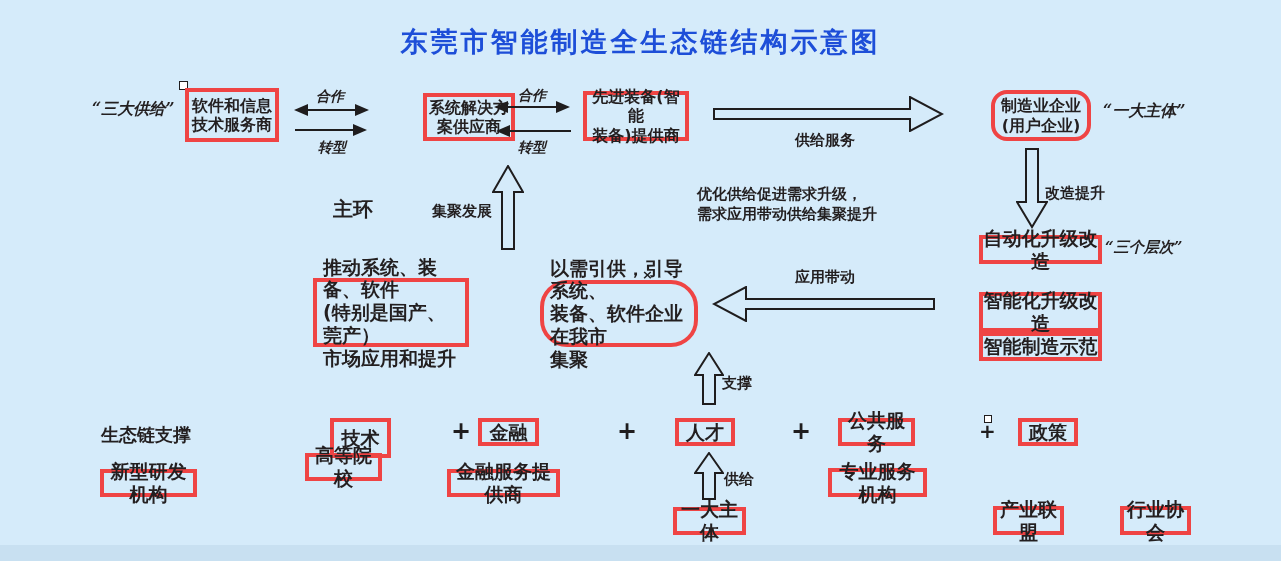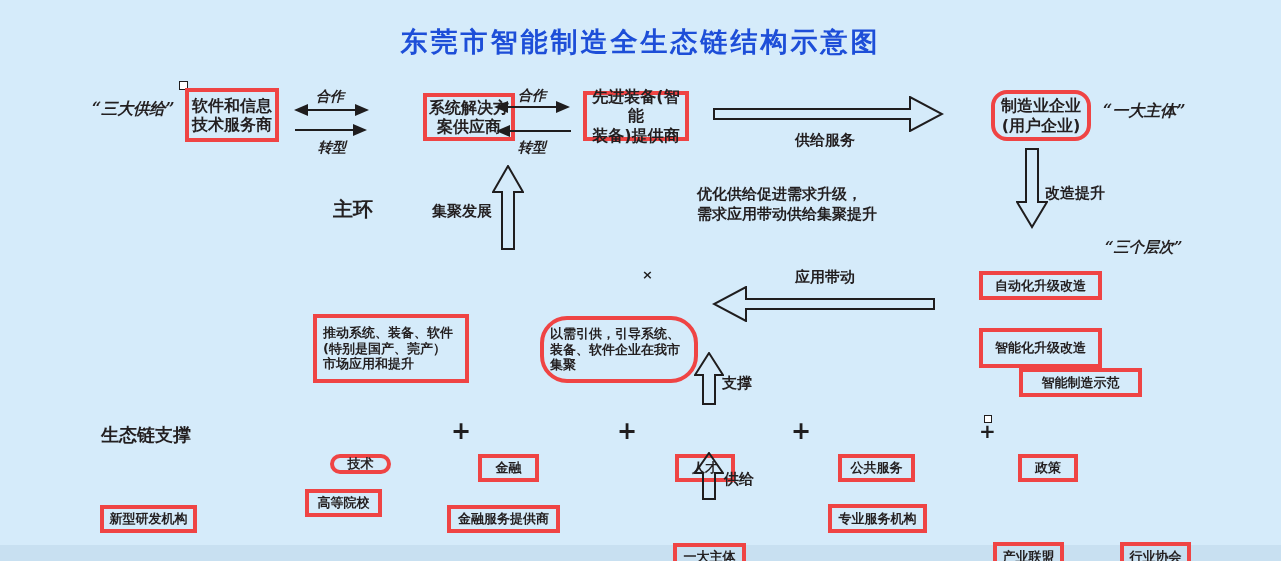--- a/index.html
+++ b/index.html
@@ -19,21 +19,21 @@
   }
   .box{
     position:absolute;box-sizing:border-box;
     border:4px solid #ef4444;
     display:flex;align-items:center;justify-content:center;
     font-weight:bold;font-size:16px;line-height:1.2;
     text-align:center;white-space:pre-line;color:#231f20;
     background:transparent;
   }
   .box.left{justify-content:flex-start;text-align:left;padding:2px 6px;}
-  .box.small{font-size:13px;margin-top:36px;}
+  .box.small{font-size:19px;}
   .lbl{position:absolute;font-weight:bold;font-size:15px;white-space:pre-line;color:#231f20;}
   .kai{font-family:"DejaVu Serif","Liberation Serif",serif;font-style:italic;font-size:16px;}
   .plus{position:absolute;font-size:24px;font-weight:bold;line-height:1;color:#1f1d1e;}
   .anchor{position:absolute;width:7px;height:7px;border:1px solid #1f1d1e;background:#fff;}
   .arr{position:absolute;display:block;}
   .cross{position:absolute;font-size:13px;font-weight:bold;line-height:1;color:#1f1d1e;}
 </style>
 </head>
 <body>
 
@@ -105,21 +105,21 @@
   <svg class="arr" style="left:1016px;top:148px;" width="32" height="81" viewBox="0 0 32 81">
     <polygon points="10,1 22,1 22,54 31,54 16,79 1,54 10,54" fill="none" stroke="#1f1d1e" stroke-width="2"></polygon>
   </svg>
   <div class="lbl" style="left:1045px;top:184px;">改造提升</div>
 
   <div class="box small" style="left:979px;top:235px;width:123px;height:29px;">自动化升级改造</div>
   <div class="lbl kai" style="left:1105px;top:238px;font-size:15px;">“三个层次”</div>
 
   <div class="box small" style="left:979px;top:292px;width:123px;height:40px;">智能化升级改造</div>
 
-  <div class="box small" style="left:1019px;top:332px;width:123px;height:29px;">智能制造示范</div>
+  <div class="box small" style="left:979px;top:332px;width:123px;height:29px;">智能制造示范</div>
 
   <div class="box small left" style="left:313px;top:278px;width:156px;height:69px;">推动系统、装备、软件
 (特别是国产、莞产）
 市场应用和提升</div>
 
   <div class="cross" style="left:642px;top:268px;">×</div>
   <div class="box small left" style="left:540px;top:280px;width:158px;height:67px;border-radius:27px;">以需引供，引导系统、
 装备、软件企业在我市
 集聚</div>
 
@@ -128,21 +128,21 @@
     <polygon points="34,1 34,13 222,13 222,23 34,23 34,35 2,18" fill="none" stroke="#1f1d1e" stroke-width="2"></polygon>
   </svg>
 
   <svg class="arr" style="left:694px;top:352px;" width="30" height="53" viewBox="0 0 30 53">
     <polygon points="15,1 29,23 21,23 21,52 9,52 9,23 1,23" fill="none" stroke="#1f1d1e" stroke-width="2"></polygon>
   </svg>
   <div class="lbl" style="left:722px;top:374px;">支撑</div>
 
   <div class="lbl" style="left:101px;top:423px;font-size:18px;">生态链支撑</div>
 
-  <div class="box small" style="left:330px;top:418px;width:61px;height:20px;border-radius:13px;">技术</div>
+  <div class="box small" style="left:330px;top:418px;width:61px;height:40px;">技术</div>
   <div class="plus" style="left:451px;top:419px;">+</div>
   <div class="box small" style="left:478px;top:418px;width:61px;height:28px;">金融</div>
   <div class="plus" style="left:617px;top:419px;">+</div>
   <div class="box small" style="left:675px;top:418px;width:60px;height:28px;">人才</div>
   <div class="plus" style="left:791px;top:419px;">+</div>
   <div class="box small" style="left:838px;top:418px;width:77px;height:28px;">公共服务</div>
 
   <div class="anchor" style="left:984px;top:415px;width:6px;height:6px;"></div>
   <div class="plus" style="left:979px;top:421px;font-size:20px;">+</div>
 

